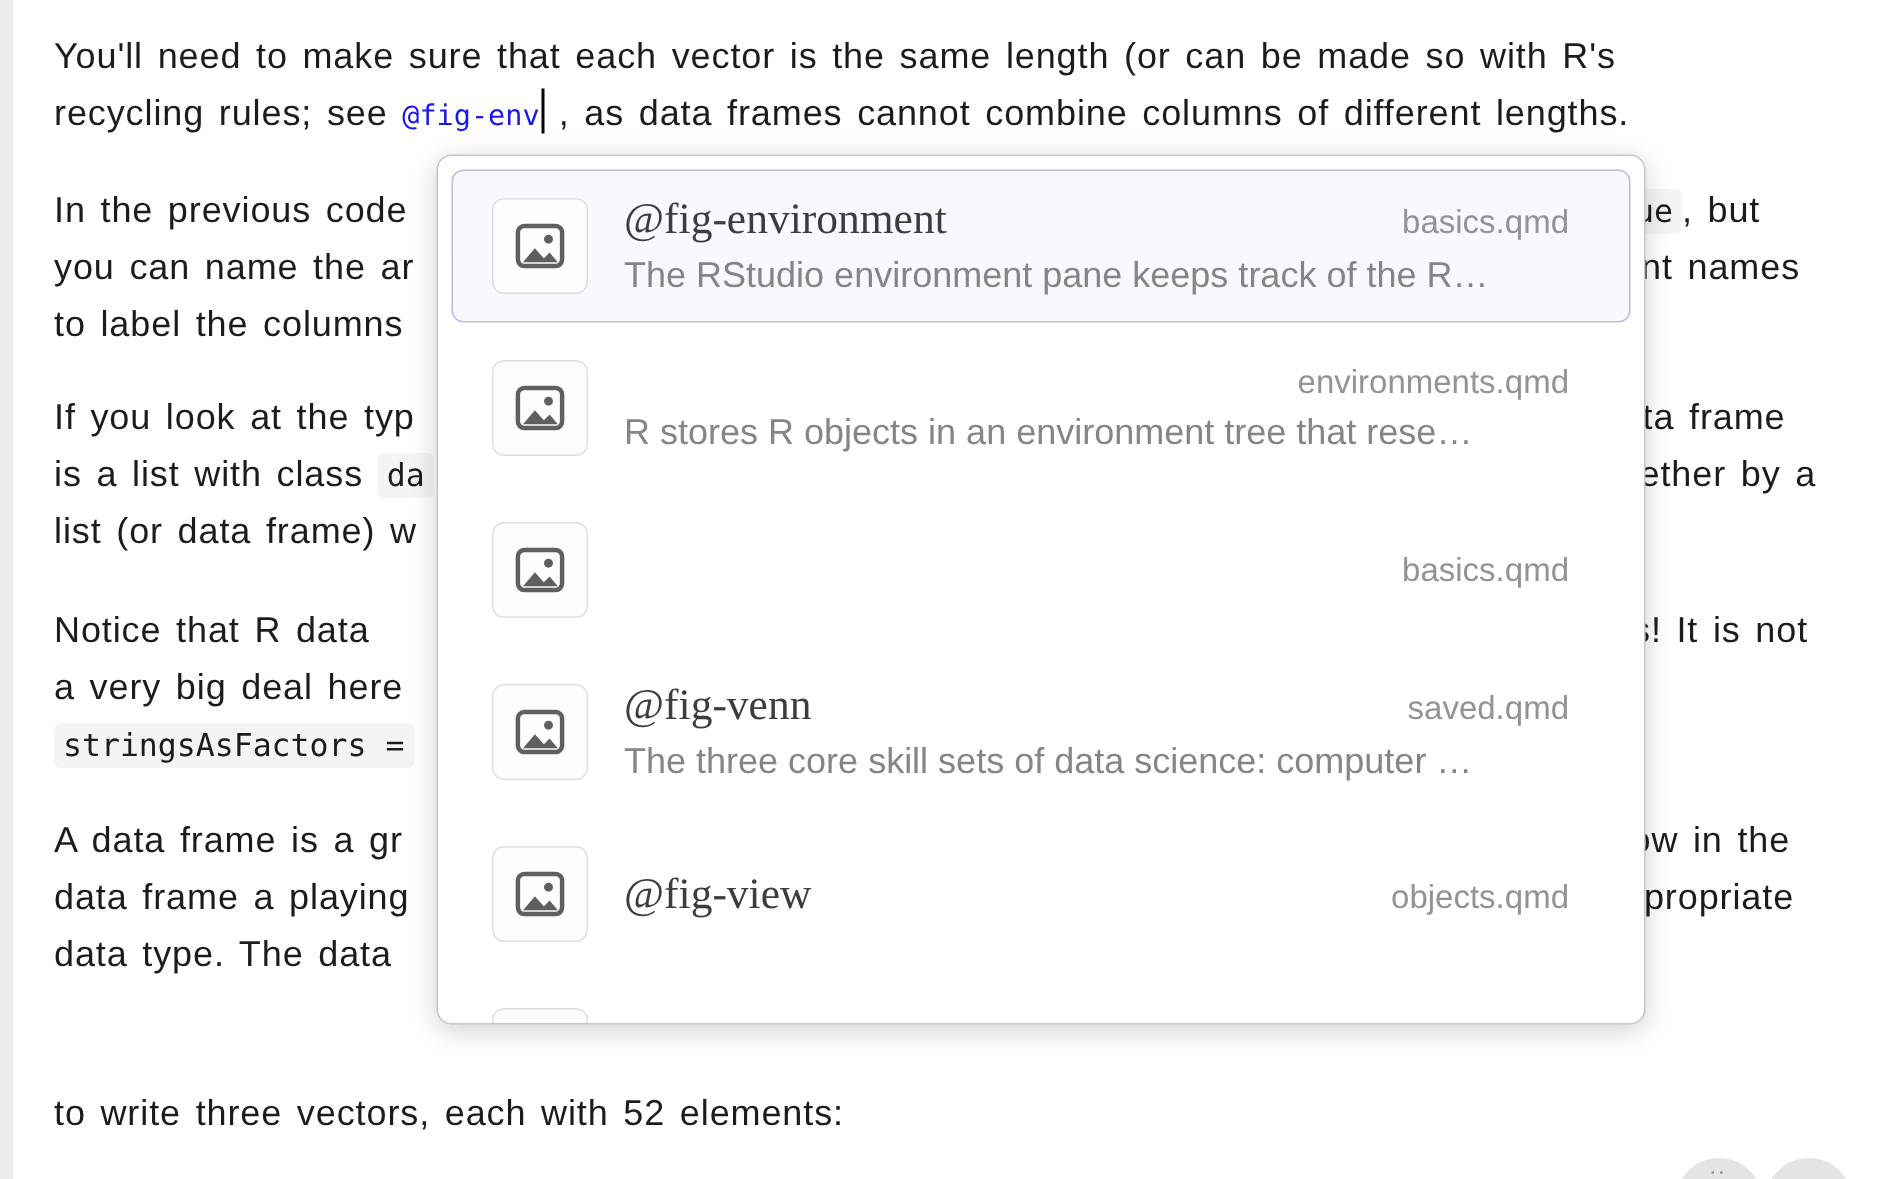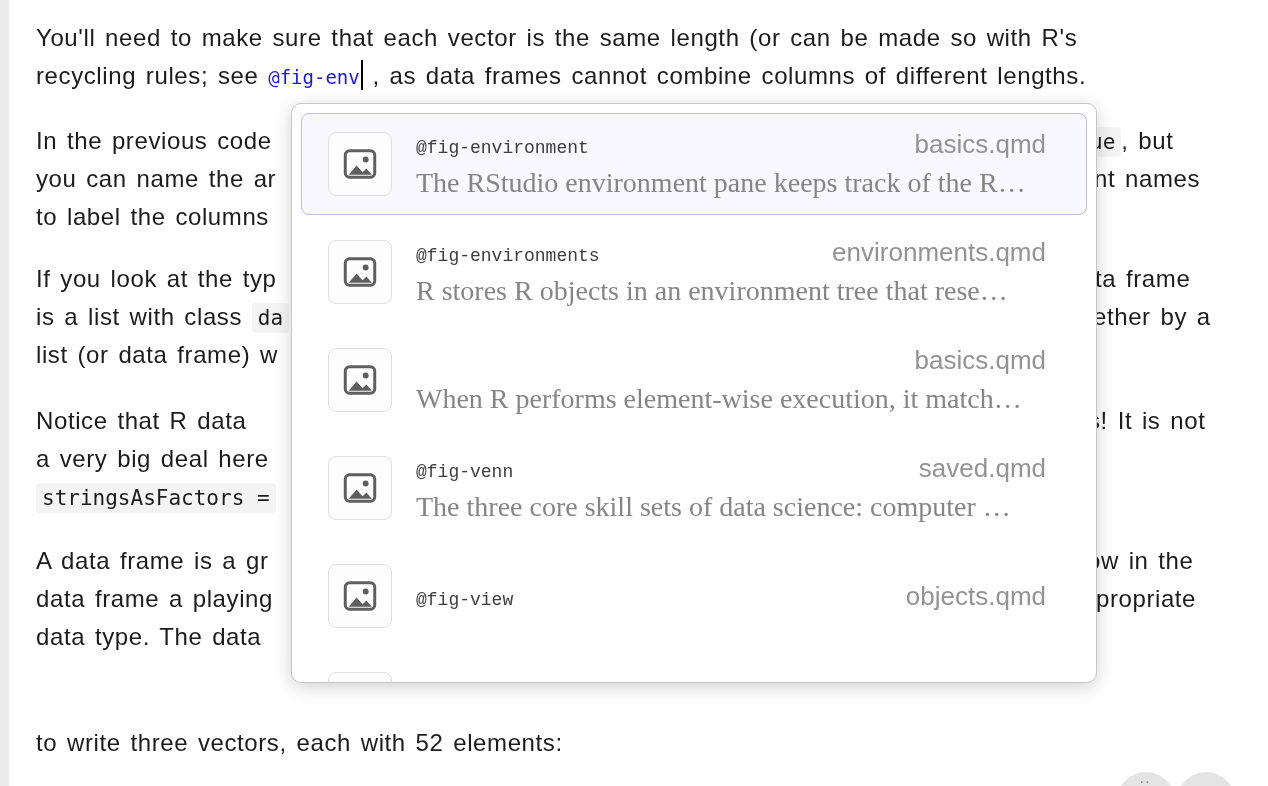--- a/index.html
+++ b/index.html
@@ -47,29 +47,29 @@
     background:#f8f8fe;border-color:#bcbce4;
   }
   .iconbox{
     flex:0 0 64px;width:64px;height:64px;box-sizing:border-box;
     border:1px solid #dedede;border-radius:8px;background:#fdfdfd;
     display:flex;align-items:center;justify-content:center;
   }
   .pcontent{flex:1;min-width:0;margin-left:24px;}
   .prow1{display:flex;align-items:baseline;}
   .ptitle{
-    font-family:Liberation Mono, monospace;font-size:18px;color:#3d3d3d;
+    font-family:Liberation Serif, serif;font-size:29px;color:#3d3d3d;
     white-space:nowrap;
   }
   .pfile{
-    margin-left:auto;font-size:26px;color:#939393;white-space:nowrap;
+    margin-left:auto;font-size:22px;color:#939393;white-space:nowrap;
   }
   .pdesc{
-    margin-top:7px;font-size:28px;color:#858585;
-    white-space:nowrap;overflow:hidden;font-family:Liberation Serif, serif;
+    margin-top:7px;font-size:24px;color:#858585;
+    white-space:nowrap;overflow:hidden;
   }
   
   .fab{
     position:absolute;width:58px;height:58px;border-radius:50%;
     background:#e4e4e4;top:772px;z-index:6;text-align:center;
   }
   .fab .glyph{
     position:relative;top:4px;font-size:11px;color:#8c8c8c;
     letter-spacing:2px;font-weight:bold;
   }
@@ -137,40 +137,38 @@
     <div class="pitem">
       <div class="iconbox">
         <svg width="34" height="34" viewBox="0 0 24 24">
           <rect x="1.6" y="2.6" width="20.8" height="18.8" rx="3" fill="none" stroke="#5f5f5f" stroke-width="2.1"></rect>
           <circle cx="16" cy="8.8" r="2.1" fill="#5f5f5f"></circle>
           <path d="M4 19.6 L9.6 13 l4.2 4.8 2.7-2.7 3.9 4.5 z" fill="#5f5f5f"></path>
         </svg>
       </div>
       <div class="pcontent">
         <div class="prow1">
-          <span class="ptitle">@fig-environments</span>
           <span class="pfile">environments.qmd</span>
         </div>
         <div class="pdesc">R stores R objects in an environment tree that rese…</div>
       </div>
     </div>
 
     <div class="pitem">
       <div class="iconbox">
         <svg width="34" height="34" viewBox="0 0 24 24">
           <rect x="1.6" y="2.6" width="20.8" height="18.8" rx="3" fill="none" stroke="#5f5f5f" stroke-width="2.1"></rect>
           <circle cx="16" cy="8.8" r="2.1" fill="#5f5f5f"></circle>
           <path d="M4 19.6 L9.6 13 l4.2 4.8 2.7-2.7 3.9 4.5 z" fill="#5f5f5f"></path>
         </svg>
       </div>
       <div class="pcontent">
         <div class="prow1">
           <span class="pfile">basics.qmd</span>
         </div>
-        <div class="pdesc">When R performs element-wise execution, it match…</div>
       </div>
     </div>
 
     <div class="pitem">
       <div class="iconbox">
         <svg width="34" height="34" viewBox="0 0 24 24">
           <rect x="1.6" y="2.6" width="20.8" height="18.8" rx="3" fill="none" stroke="#5f5f5f" stroke-width="2.1"></rect>
           <circle cx="16" cy="8.8" r="2.1" fill="#5f5f5f"></circle>
           <path d="M4 19.6 L9.6 13 l4.2 4.8 2.7-2.7 3.9 4.5 z" fill="#5f5f5f"></path>
         </svg>

